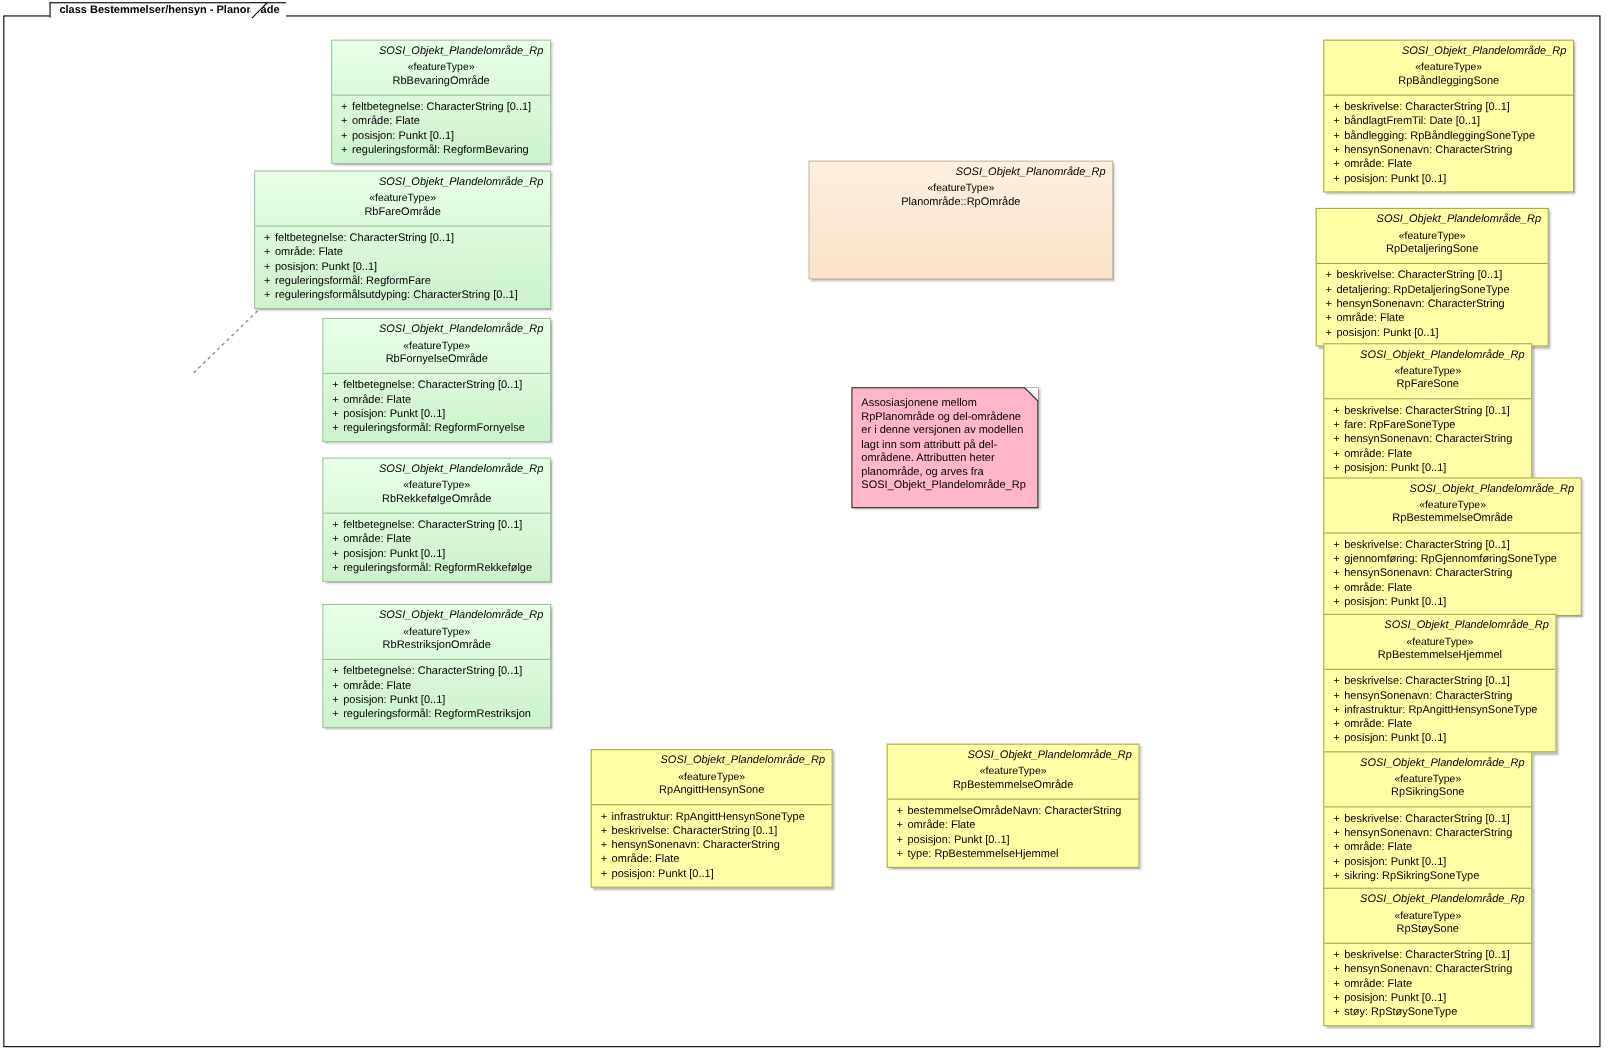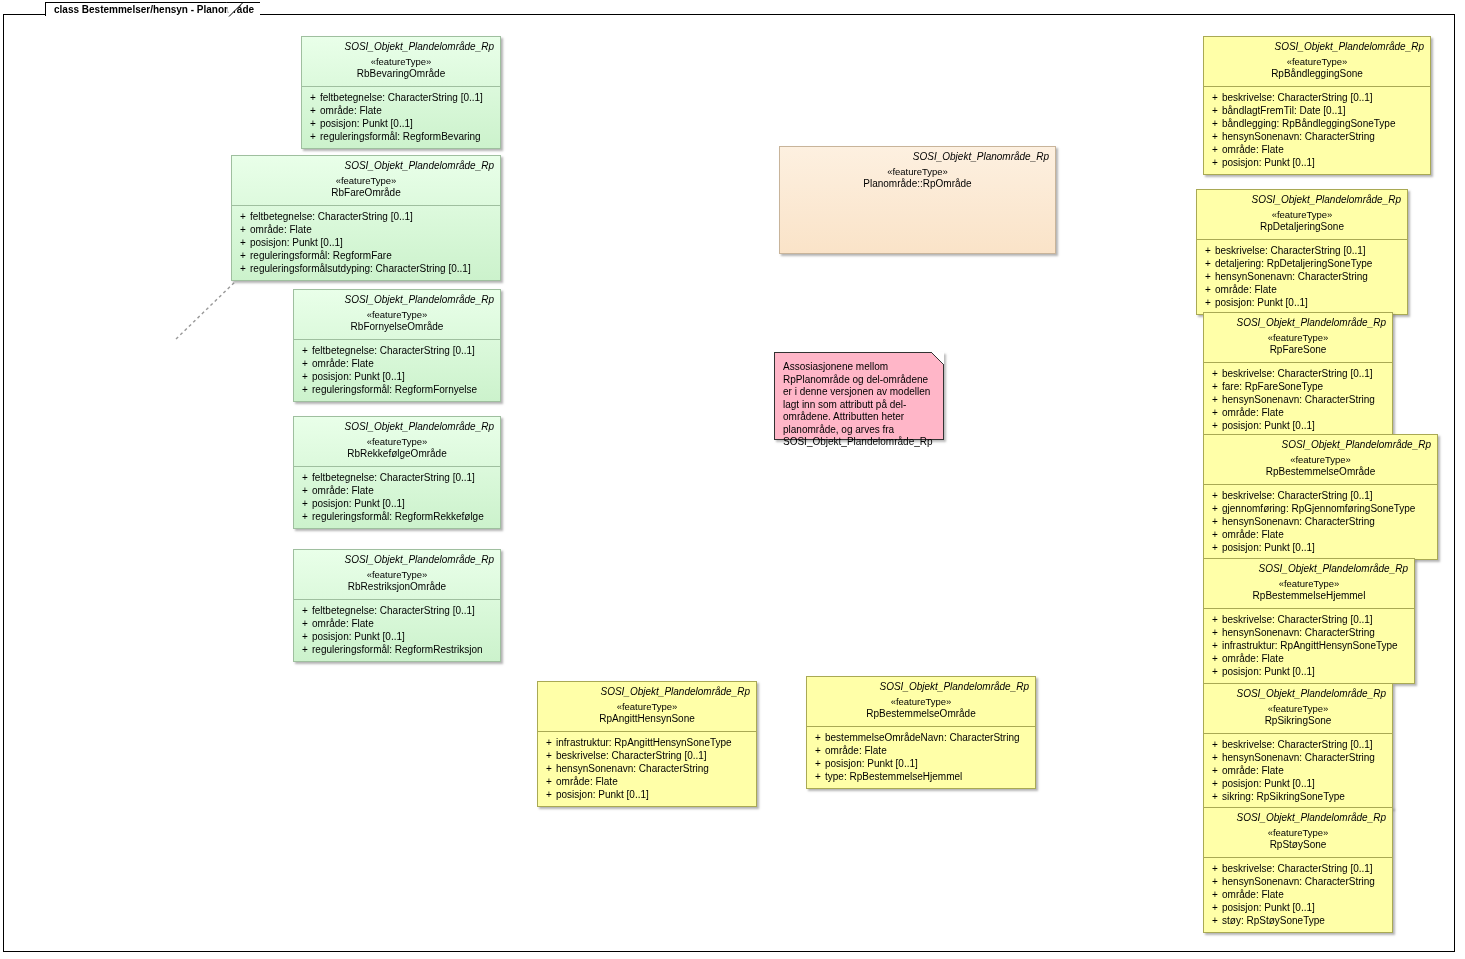--- a/index.html
+++ b/index.html
@@ -129,21 +129,20 @@
   .uml.yellow {
     background: #ffffa8;
     border-color: #a9a954;
   }
   .uml.yellow .sep { border-top-color: #a9a954; }
 
   
   .uml.peach {
     background: linear-gradient(to bottom, #fdf0e0 0%, #fae3c8 100%);
     border-color: #c8b49a;
-    margin-left: 44px;
   }
 
   
   .note {
     position: absolute;
     box-sizing: border-box;
     border: 1px solid #808080;
     font-size: 10px;
     line-height: 12.5px;
     color: #000000;
@@ -328,21 +327,21 @@
 
 
   <div class="uml peach" style="left:735px; top:146px; width:277px; height:108px;">
     <div class="hdr">
       <span class="qual">SOSI_Objekt_Planområde_Rp</span>
       <span class="stereo">«featureType»</span>
       <span class="cname">Planområde::RpOmråde</span>
     </div>
   </div>
 
-  <div class="note pink" style="left:774px; top:352px; width:170px; height:88px;">
+  <div class="note pink" style="left:774px; top:352px; width:170px; height:110px;">
     <svg class="fold" viewBox="0 0 13 13">
       <polygon points="0,0 13,0 13,13" fill="#ffffff" stroke="none"></polygon>
       <polyline points="0,0 13,13" stroke="#333333" stroke-width="1" fill="none"></polyline>
     </svg>
     <div class="note-text">Assosiasjonene mellom RpPlanområde og del-områdene er i denne versjonen av modellen lagt inn som attributt på del-områdene. Attributten heter planområde, og arves fra
 SOSI_Objekt_Plandelområde_Rp</div>
   </div>
 
   <div class="uml yellow" style="left:537px; top:681px; width:220px;">
     <div class="hdr">

